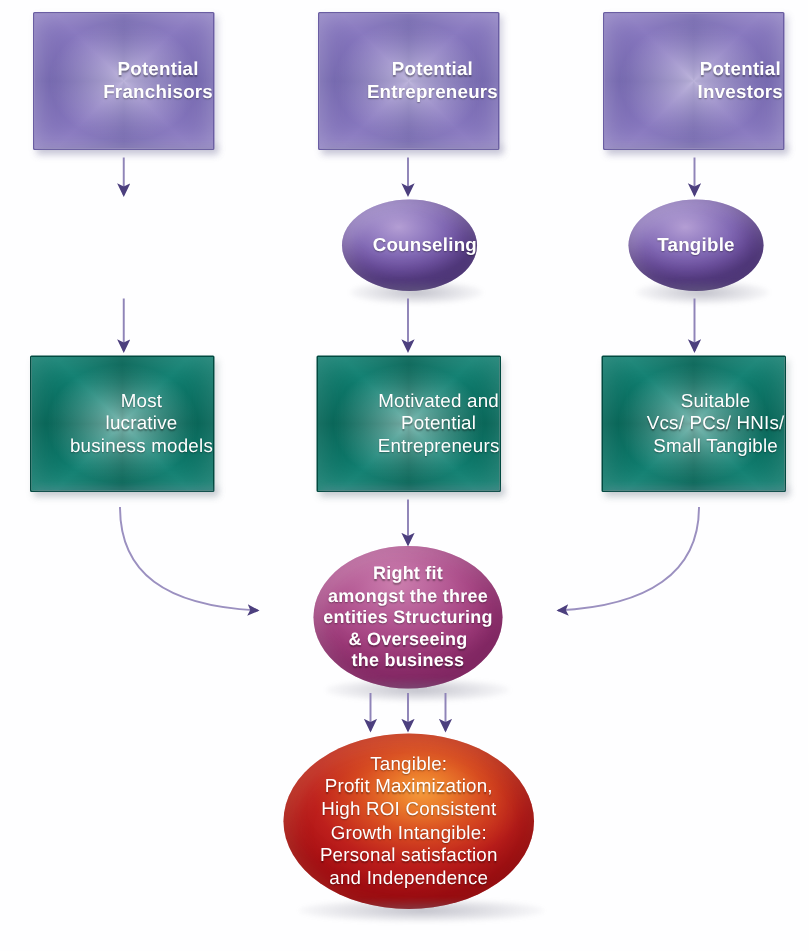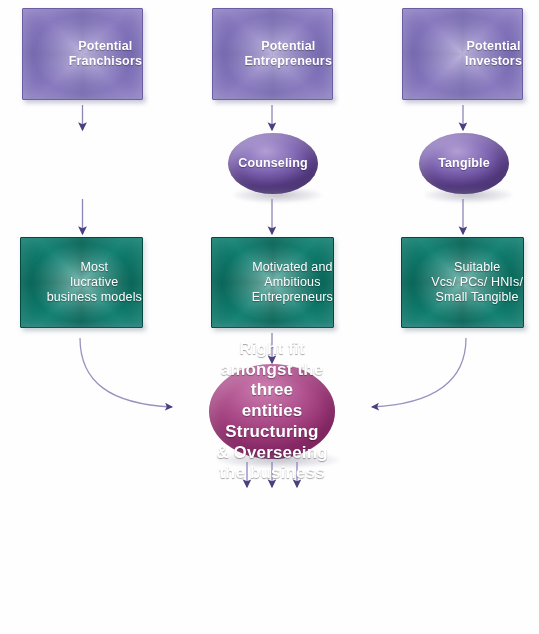--- a/index.html
+++ b/index.html
@@ -81,21 +81,21 @@
       radial-gradient(ellipse 62% 58% at 42% 30%, #b49ed4 0%, #9b85c6 26%, #8168b4 55%, #6b4f9c 80%, #593f86 100%);
     box-shadow:inset -6px -7px 14px rgba(60,40,95,.45), inset 4px 5px 11px rgba(255,255,255,.30);
   }
   .ell-purple .node-text{font-size:12.5px;font-weight:700;}
 
   .ell-magenta{
     background:
       radial-gradient(ellipse 66% 62% at 44% 26%, #cc7fae 0%, #bf6ba1 22%, #ae4f8c 52%, #9c3a78 80%, #8e2f6c 100%);
     box-shadow:inset -7px -8px 16px rgba(105,25,80,.42), inset 5px 5px 12px rgba(255,255,255,.22);
   }
-  .ell-magenta .node-text{font-size:17px;font-weight:600;}
+  .ell-magenta .node-text{font-size:12px;font-weight:600;}
 
   .ell-red{
     background:
       radial-gradient(ellipse 60% 58% at 55% 33%, #f59b3c 0%, #ec7f2c 16%, #d94e21 40%, #bd1f1c 72%, #a80f14 100%);
     box-shadow:inset -8px -9px 20px rgba(120,8,12,.45), inset 5px 6px 14px rgba(255,220,150,.22);
   }
   .ell-red .node-text{font-size:12.5px;font-weight:500;}
 
   
   .svg-layer{position:absolute;inset:0;width:539px;height:634px;z-index:1;pointer-events:none;}
@@ -143,51 +143,60 @@
     <span class="node-text">Potential
 Entrepreneurs</span>
   </div>
 
   <div class="rect rect-purple" style="left:402px;top:8px;width:121px;height:92px;">
     <span class="node-text">Potential
 Investors</span>
   </div>
 
 
-  <div class="ellipse ell-purple" style="left:228px;top:133px;width:90px;height:61px;">
+  <div class="ellipse ell-purple" style="left:228px;top:133px;width:90px;height:61px;justify-content:flex-end;">
     <span class="shadow"></span>
     <span class="node-text">Counseling</span>
   </div>
 
   <div class="ellipse ell-purple" style="left:419px;top:133px;width:90px;height:61px;">
     <span class="shadow"></span>
     <span class="node-text">Tangible</span>
   </div>
 
   <div class="rect rect-teal" style="left:20px;top:237px;width:123px;height:91px;padding-left:20px;">
     <span class="node-text">Most
 lucrative
 business models</span>
   </div>
 
   <div class="rect rect-teal" style="left:211px;top:237px;width:123px;height:91px;">
     <span class="node-text">Motivated and
-Ambitious
+Potential
 Entrepreneurs</span>
   </div>
 
   <div class="rect rect-teal" style="left:401px;top:237px;width:123px;height:91px;">
     <span class="node-text">Suitable
 Vcs/ PCs/ HNIs/
 Small Tangible</span>
   </div>
 
   <div class="ellipse ell-magenta" style="left:209px;top:364px;width:126px;height:95px;">
     <span class="shadow"></span>
     <span class="node-text">Right fit
 amongst the three
 entities Structuring
 &amp; Overseeing
 the business</span>
   </div>
 
+  <div class="ellipse ell-red" style="left:189px;top:489px;width:167px;height:117px;">
+    <span class="shadow"></span>
+    <span class="node-text">Tangible:
+Profit Maximization,
+High ROI Consistent
+Growth Intangible:
+Personal satisfaction
+and Independence</span>
+  </div>
 
 </div>
 
 </body></html>

